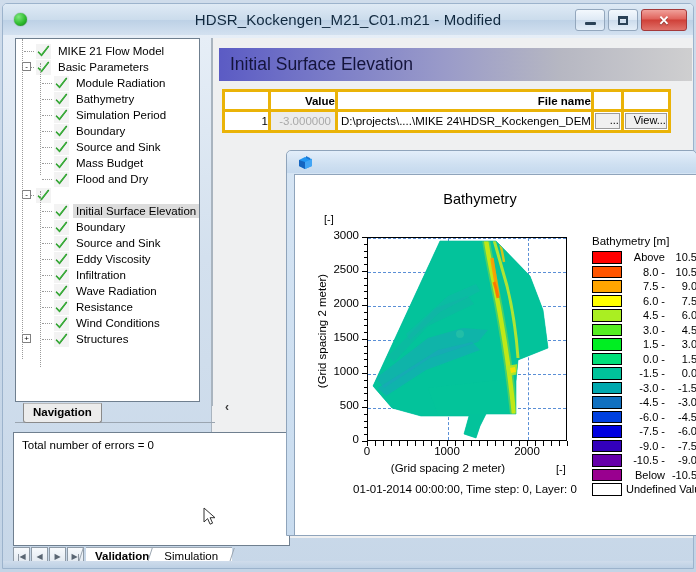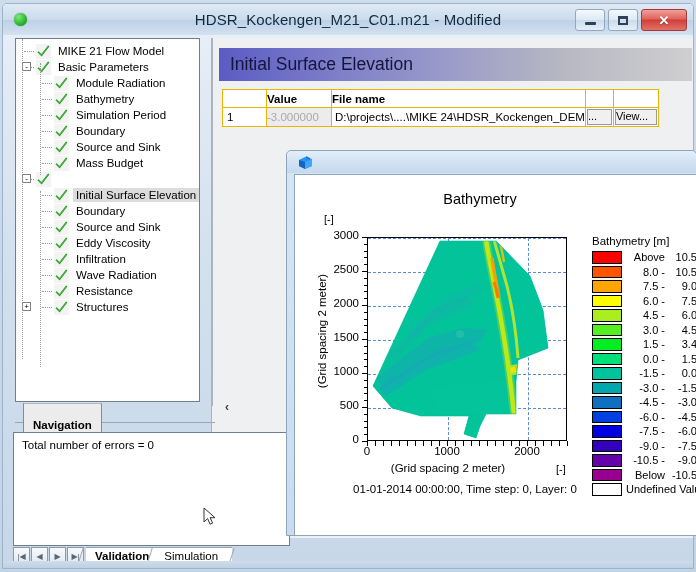--- a/index.html
+++ b/index.html
@@ -121,21 +121,21 @@
 
   
   .navtab-row {
     position: absolute;
     left: 12px; top: 399px;
     width: 200px; height: 20px;
   }
   .navtab {
     position: absolute;
     left: 8px; top: 0;
-    padding: 15px 9px 4px 9px;
+    padding: 2px 9px 4px 9px;
     background: #ececec;
     border: 1px solid #8a8a8a;
     border-top: 1px solid #b9b9b9;
     border-radius: 0 0 3px 3px;
     font-size: 11.5px; font-weight: bold;
     color: #000;
   }
   .navtab-strip {
     position: absolute;
     left: 0; top: 0; width: 200px; height: 19px;
@@ -215,24 +215,24 @@
 
   
   .grid {
     position: absolute;
     left: 219px; top: 85px;
     border-collapse: collapse;
     font-size: 11.5px;
     background: #fff;
   }
   .grid th, .grid td {
-    border: 1px solid #eab308;
+    border: 3px solid #eab308;
     padding: 0;
     height: 17px;
-    text-align: left;
+    text-align: right;
     font-weight: normal;
     background: #fff;
   }
   .grid th { font-weight: bold; background: #fff; }
   .c-num { width: 43px; }
   .c-val { width: 64px; }
   .c-file { width: 236px; }
   .c-btn1 { width: 27px; }
   .c-btn2 { width: 44px; }
   .cell-rownum { text-align: left; padding-left: 4px !important; }
@@ -462,20 +462,31 @@
             <span style="display: inline-block; width: 34px; flex: 0 0 auto;"></span>
             <span class="chk">
               <svg width="13" height="14" viewBox="0 0 13 14">
                 <path d="M1.5,7.2 L4.3,10.4 L11.2,1.5 L12.3,2.6 L4.6,12.6 L0.6,8.2 Z" fill="#1a8a1a"></path>
                 <path d="M1.8,7.4 L4.4,10.1 L10.9,2.0 L11.6,2.7 L4.6,11.9 L1.1,8.0 Z" fill="#3fb33f"></path>
               </svg>
             </span>
             <span class="lbl">Mass Budget</span>
           </div>
           <div class="tnode">
+            <span class="dots" style="left: 22px; width: 10px;"></span>
+            <span style="display: inline-block; width: 34px; flex: 0 0 auto;"></span>
+            <span class="chk">
+              <svg width="13" height="14" viewBox="0 0 13 14">
+                <path d="M1.5,7.2 L4.3,10.4 L11.2,1.5 L12.3,2.6 L4.6,12.6 L0.6,8.2 Z" fill="#1a8a1a"></path>
+                <path d="M1.8,7.4 L4.4,10.1 L10.9,2.0 L11.6,2.7 L4.6,11.9 L1.1,8.0 Z" fill="#3fb33f"></path>
+              </svg>
+            </span>
+            <span class="lbl">Flood and Dry</span>
+          </div>
+          <div class="tnode">
             <span class="dots" style="left: 4px; width: 10px;"></span>
             <span class="expander" style="left: 2px; top: 3px;">-</span>
             <span style="display: inline-block; width: 16px; flex: 0 0 auto;"></span>
             <span class="chk">
               <svg width="13" height="14" viewBox="0 0 13 14">
                 <path d="M1.5,7.2 L4.3,10.4 L11.2,1.5 L12.3,2.6 L4.6,12.6 L0.6,8.2 Z" fill="#1a8a1a"></path>
                 <path d="M1.8,7.4 L4.4,10.1 L10.9,2.0 L11.6,2.7 L4.6,11.9 L1.1,8.0 Z" fill="#3fb33f"></path>
               </svg>
             </span>
           </div>
@@ -548,20 +559,31 @@
           <div class="tnode">
             <span class="dots" style="left: 22px; width: 10px;"></span>
             <span style="display: inline-block; width: 34px; flex: 0 0 auto;"></span>
             <span class="chk">
               <svg width="13" height="14" viewBox="0 0 13 14">
                 <path d="M1.5,7.2 L4.3,10.4 L11.2,1.5 L12.3,2.6 L4.6,12.6 L0.6,8.2 Z" fill="#1a8a1a"></path>
                 <path d="M1.8,7.4 L4.4,10.1 L10.9,2.0 L11.6,2.7 L4.6,11.9 L1.1,8.0 Z" fill="#3fb33f"></path>
               </svg>
             </span>
             <span class="lbl">Resistance</span>
+          </div>
+          <div class="tnode">
+            <span class="dots" style="left: 22px; width: 10px;"></span>
+            <span style="display: inline-block; width: 34px; flex: 0 0 auto;"></span>
+            <span class="chk">
+              <svg width="13" height="14" viewBox="0 0 13 14">
+                <path d="M1.5,7.2 L4.3,10.4 L11.2,1.5 L12.3,2.6 L4.6,12.6 L0.6,8.2 Z" fill="#1a8a1a"></path>
+                <path d="M1.8,7.4 L4.4,10.1 L10.9,2.0 L11.6,2.7 L4.6,11.9 L1.1,8.0 Z" fill="#3fb33f"></path>
+              </svg>
+            </span>
+            <span class="lbl">Wind Conditions</span>
           </div>
           <div class="tnode">
             <span class="dots" style="left: 22px; width: 10px;"></span>
             <span class="expander" style="left: 2px; top: 3px;">+</span>
             <span style="display: inline-block; width: 34px; flex: 0 0 auto;"></span>
             <span class="chk">
               <svg width="13" height="14" viewBox="0 0 13 14">
                 <path d="M1.5,7.2 L4.3,10.4 L11.2,1.5 L12.3,2.6 L4.6,12.6 L0.6,8.2 Z" fill="#1a8a1a"></path>
                 <path d="M1.8,7.4 L4.4,10.1 L10.9,2.0 L11.6,2.7 L4.6,11.9 L1.1,8.0 Z" fill="#3fb33f"></path>
               </svg>
@@ -810,21 +832,21 @@
                   <span class="lg-hi">6.0</span>
                 </div>
                 <div class="lg-row">
                   <span class="lg-swatch" style="background: rgb(85, 238, 34);"></span>
                   <span class="lg-lo">3.0 -</span>
                   <span class="lg-hi">4.5</span>
                 </div>
                 <div class="lg-row">
                   <span class="lg-swatch" style="background: rgb(0, 238, 34);"></span>
                   <span class="lg-lo">1.5 -</span>
-                  <span class="lg-hi">3.4</span>
+                  <span class="lg-hi">3.0</span>
                 </div>
                 <div class="lg-row">
                   <span class="lg-swatch" style="background: rgb(0, 224, 122);"></span>
                   <span class="lg-lo">0.0 -</span>
                   <span class="lg-hi">1.5</span>
                 </div>
                 <div class="lg-row">
                   <span class="lg-swatch" style="background: rgb(0, 196, 155);"></span>
                   <span class="lg-lo">-1.5 -</span>
                   <span class="lg-hi">0.0</span>

